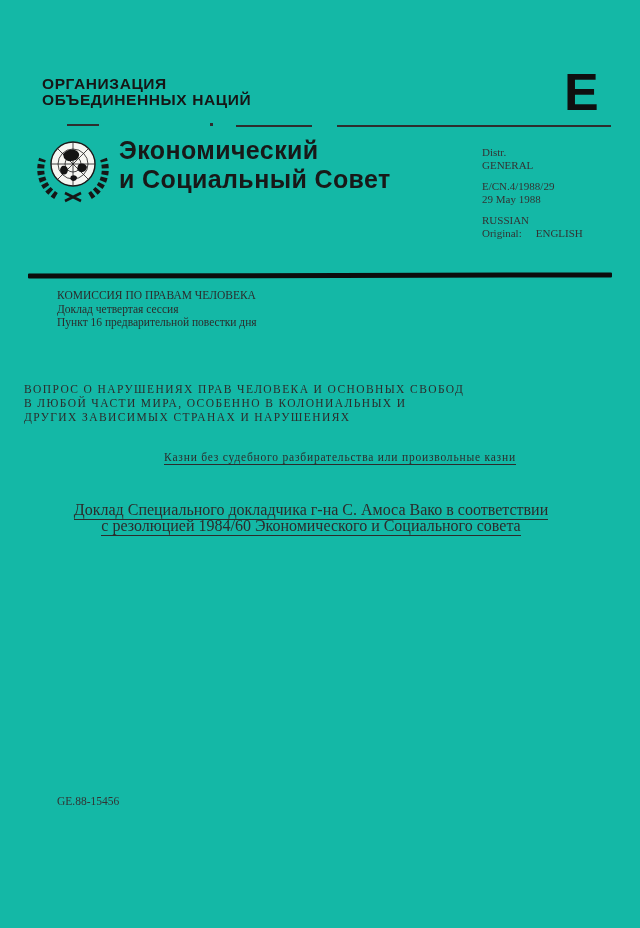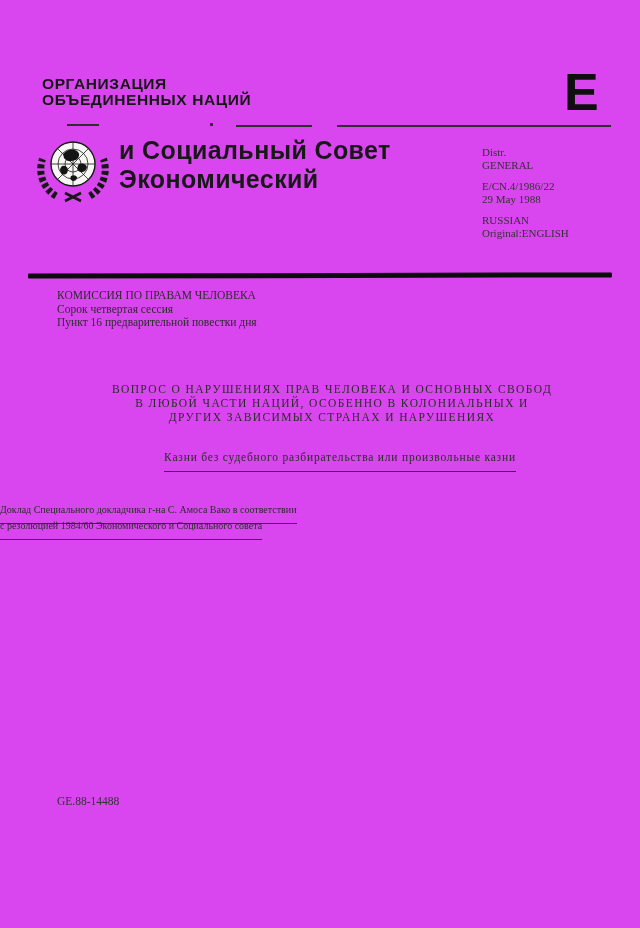--- a/index.html
+++ b/index.html
@@ -1,21 +1,21 @@
 <!DOCTYPE html>
 <html><head>
 <meta charset="utf-8">
 <style>
   html, body { margin: 0; padding: 0; background: #e8e8e6; }
   .page {
     position: relative;
     width: 640px;
     height: 928px;
     margin: 0 auto;
-    background: #d946ef;
+    background: #14b8a6;
     overflow: hidden;
     color: #222;
   }
   .sans  { font-family: "Liberation Sans", "DejaVu Sans", sans-serif; }
   .mono  { font-family: Liberation Serif, serif; }
   .abs   { position: absolute; }
 
   
   .org-name {
     left: 42px; top: 76px;
@@ -41,57 +41,57 @@
     font-size: 25px; font-weight: bold;
     letter-spacing: 0.4px; line-height: 29px;
     color: #181818;
   }
   .distr-block {
     left: 482px; top: 146px;
     font-size: 11px; line-height: 13px;
     color: #333;
   }
   .distr-block .grp { margin-bottom: 8px; }
-  .orig-value { }
+  .orig-value { margin-left: 14px; }
 
   .thick-rule {
     left: 28px; top: 273px; width: 584px; height: 5px;
     background: #0c0c0c;
     transform: rotate(-0.12deg);
     border-radius: 1px;
   }
 
   
   .session {
     left: 57px; top: 289px;
     font-size: 11.5px; line-height: 13.5px;
     color: #2c2c2c;
   }
 
   
   .title-block {
     left: 24px; top: 383px; width: 616px;
-    text-align: center;
     font-size: 11.5px; line-height: 13.8px;
     letter-spacing: 1.4px;
     color: #2c2c2c;
   }
   .subtitle-block {
     left: 40px; top: 451px; width: 600px;
     text-align: center;
     font-size: 11.5px;
     letter-spacing: 0.8px;
     color: #2c2c2c;
   }
   .report-block {
     left: 0px; top: 502px; width: 622px;
-    font-size: 10px; line-height: 16px;
+    text-align: center;
+    font-size: 16px; line-height: 16px;
     color: #2c2c2c;
   }
-  .u { border-bottom: 1.5px solid #2c2c2c; padding-bottom: 8px; }
+  .u { border-bottom: 1.5px solid #2c2c2c; padding-bottom: 1px; }
 
   .footer-ref {
     left: 57px; top: 795px;
     font-size: 11.5px;
     color: #333;
   }
 </style>
 </head>
 <body>
 
@@ -130,57 +130,57 @@
 
       <g stroke="#161616" fill="none">
         <path d="M21 66 A 31 31 0 0 1 7.5 29" stroke-width="7" stroke-dasharray="4 2.6"></path>
         <path d="M55 66 A 31 31 0 0 0 68.5 29" stroke-width="7" stroke-dasharray="4 2.6"></path>
         <path d="M30 71 L46 63 M46 71 L30 63" stroke-width="2.6"></path>
       </g>
     </svg>
   </div>
 
   <div class="abs sans council-title">
+    <div>Экономический</div>
     <div>и Социальный Совет</div>
-    <div>Экономический</div>
   </div>
 
   <div class="abs mono distr-block">
     <div class="grp">
       <div>Distr.</div>
       <div>GENERAL</div>
     </div>
     <div class="grp">
-      <div>E/CN.4/1986/22</div>
+      <div>E/CN.4/1988/29</div>
       <div>29 May 1988</div>
     </div>
     <div class="grp">
       <div>RUSSIAN</div>
       <div><span>Original:</span><span class="orig-value">ENGLISH</span></div>
     </div>
   </div>
 
   <div class="abs thick-rule"></div>
 
   <div class="abs mono session">
     <div>КОМИССИЯ ПО ПРАВАМ ЧЕЛОВЕКА</div>
-    <div>Сорок четвертая сессия</div>
+    <div>Доклад четвертая сессия</div>
     <div>Пункт 16 предварительной повестки дня</div>
   </div>
 
   <div class="abs mono title-block">
     <div>ВОПРОС О НАРУШЕНИЯХ ПРАВ ЧЕЛОВЕКА И ОСНОВНЫХ СВОБОД</div>
-    <div>В ЛЮБОЙ ЧАСТИ НАЦИЙ, ОСОБЕННО В КОЛОНИАЛЬНЫХ И</div>
+    <div>В ЛЮБОЙ ЧАСТИ МИРА, ОСОБЕННО В КОЛОНИАЛЬНЫХ И</div>
     <div>ДРУГИХ ЗАВИСИМЫХ СТРАНАХ И НАРУШЕНИЯХ</div>
   </div>
 
   <div class="abs mono subtitle-block">
     <span class="u">Казни без судебного разбирательства или произвольные казни</span>
   </div>
 
   <div class="abs mono report-block">
     <div><span class="u">Доклад Специального докладчика г-на С. Амоса Вако в соответствии</span></div>
     <div><span class="u">с резолюцией 1984/60 Экономического и Социального совета</span></div>
   </div>
 
-  <div class="abs mono footer-ref">GE.88-14488</div>
+  <div class="abs mono footer-ref">GE.88-15456</div>
 
 </div>
 
 </body></html>

